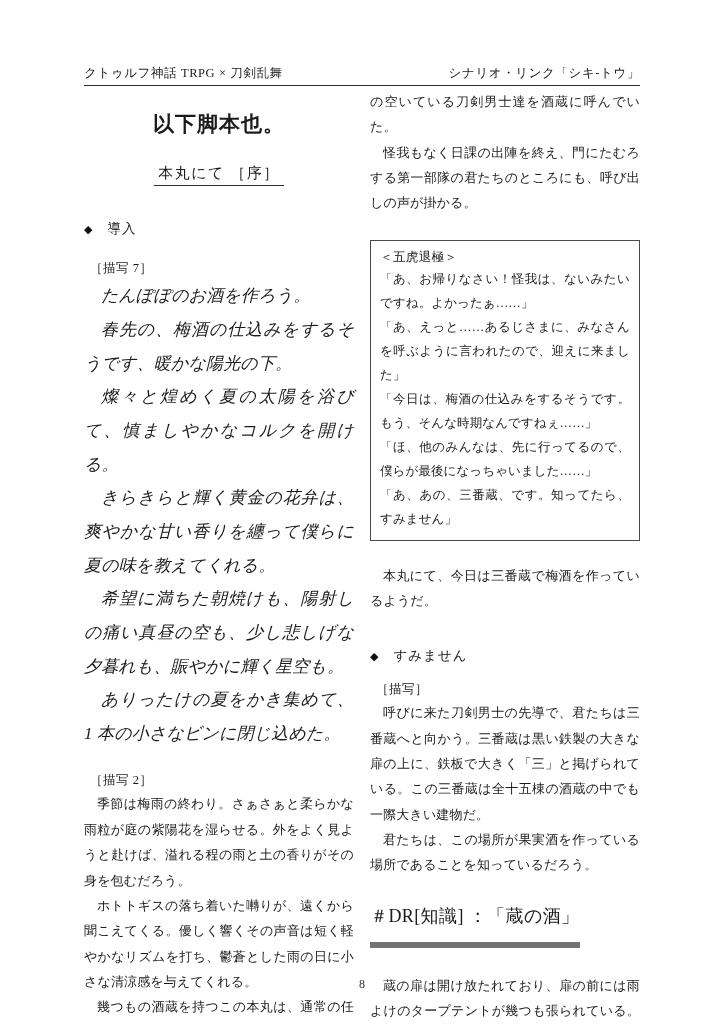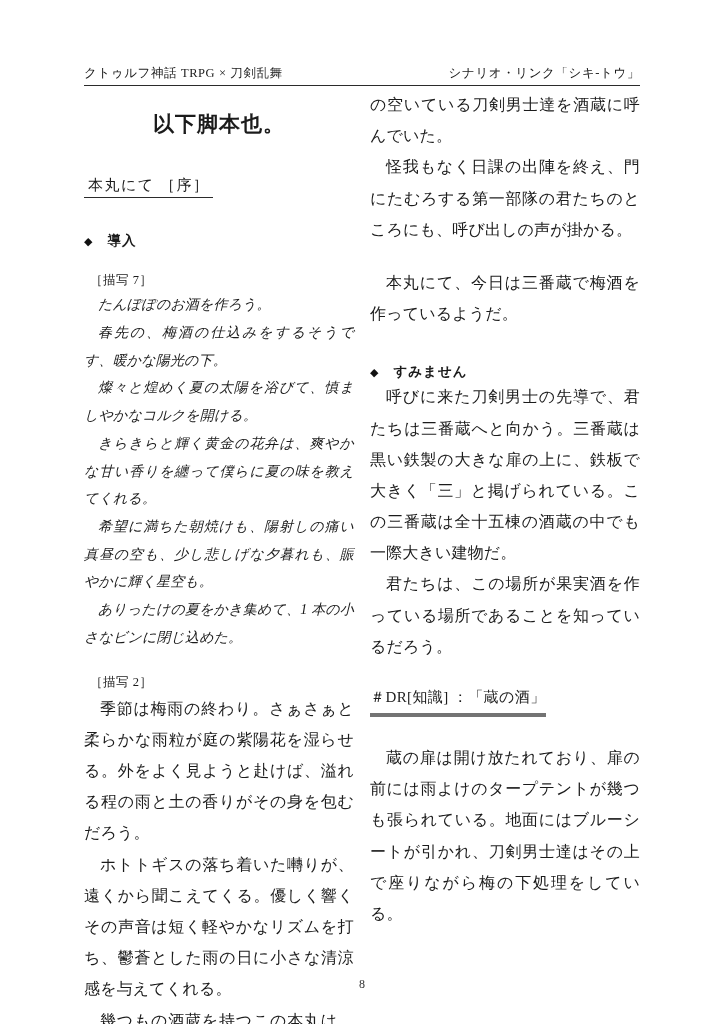--- a/index.html
+++ b/index.html
@@ -64,22 +64,22 @@
   .doc-title {
     text-align: center;
     font-size: 21px;
     font-weight: bold;
     letter-spacing: 1px;
     margin: 22px 0 15px 0;
     line-height: 1.3;
     font-family: Liberation Serif, serif;
   }
   .doc-subtitle-wrap {
-    text-align: left;
-    margin: 38px 0 0 0;
+    text-align: center;
+    margin: 26px 0 0 0;
   }
   .doc-subtitle {
     display: inline-block;
     font-size: 15px;
     letter-spacing: 1.5px;
     border-bottom: 1px solid #2b2b2b;
     padding: 0 4px 2px 4px;
   }
 
   .section-head {
@@ -88,45 +88,45 @@
     gap: 14px;
     margin: 34px 0 0 0;
     font-size: 13.5px;
     letter-spacing: 1px;
   }
   .section-head .diamond {
     font-size: 11px;
     line-height: 1;
     color: #111;
   }
-  .section-head .sec-label { font-weight: bold; }
+  .section-head .sec-label { font-weight: normal; }
 
   
   .beat-label {
     font-size: 12.5px;
     letter-spacing: 0.5px;
     margin: 22px 0 2px 6px;
   }
   .beat-label.tight { margin-top: 16px; }
 
   p.body {
-    font-size: 16px;
+    font-size: 13px;
     line-height: 1.95;
     margin: 0;
     text-indent: 1em;
     text-align: justify;
     letter-spacing: 0.15px;
     word-break: break-all;
   }
   p.body.noindent { text-indent: 0; }
   p.body.spaced { margin-top: 15px; }
 
   .italic-block p.body {
     font-style: italic;
-    font-size: 14px;
+    font-size: 17px;
     line-height: 1.98;
   }
   .italic-block .beat-label { font-style: normal; }
 
   
   .speech-box {
     border: 1px solid #4a4a4a;
     box-sizing: border-box;
     padding: 8px 9px 9px 9px;
     margin: 24px 0 0 0;
@@ -142,24 +142,24 @@
     margin: 0;
     text-indent: 0;
     text-align: justify;
     word-break: break-all;
     letter-spacing: 0.1px;
   }
 
   
   .roll-head {
     display: inline-block;
-    font-size: 15px;
+    font-size: 18px;
     letter-spacing: 0.4px;
-    border-bottom: 4px solid #737373;
-    padding-bottom: 6px;
+    border-bottom: 6px solid #737373;
+    padding-bottom: 14px;
     margin: 0 0 3px 0;
   }
   .roll-block { margin-top: 26px; }
 
   
   .page-number {
     position: absolute;
     left: 0;
     top: 962px;
     width: 724px;
@@ -211,29 +211,38 @@
         <p class="body">今日、主は梅酒の仕込みの手伝いとして、手</p>
       </div>
 
     </div>
 
     <div class="col col-right">
 
       <p class="body noindent">の空いている刀剣男士達を酒蔵に呼んでいた。</p>
       <p class="body">怪我もなく日課の出陣を終え、門にたむろする第一部隊の君たちのところにも、呼び出しの声が掛かる。</p>
 
+      <div class="speech-box">
+        <div class="spk-name">＜五虎退極＞</div>
+        <p class="line">「あ、お帰りなさい！怪我は、ないみたいですね。よかったぁ……」</p>
+        <p class="line">「あ、えっと……あるじさまに、みなさんを呼ぶように言われたので、迎えに来ました」</p>
+        <p class="line">「今日は、梅酒の仕込みをするそうです。もう、そんな時期なんですねぇ……」</p>
+        <p class="line">「ほ、他のみんなは、先に行ってるので、僕らが最後になっちゃいました……」</p>
+        <p class="line">「あ、あの、三番蔵、です。知ってたら、すみません」</p>
+      </div>
 
       <p class="body spaced" style="margin-top:22px;">本丸にて、今日は三番蔵で梅酒を作っているようだ。</p>
 
       <div class="section-head">
         <span class="diamond">◆</span>
         <span class="sec-label">すみません</span>
       </div>
 
       <div>
+        <div class="beat-label tight">［描写］</div>
         <p class="body">呼びに来た刀剣男士の先導で、君たちは三番蔵へと向かう。三番蔵は黒い鉄製の大きな扉の上に、鉄板で大きく「三」と掲げられている。この三番蔵は全十五棟の酒蔵の中でも一際大きい建物だ。</p>
         <p class="body">君たちは、この場所が果実酒を作っている場所であることを知っているだろう。</p>
       </div>
 
       <div class="roll-block">
         <div><span class="roll-head">＃DR[知識] ：「蔵の酒」</span></div>
       </div>
 
       <p class="body" style="margin-top:22px;">蔵の扉は開け放たれており、扉の前には雨よけのタープテントが幾つも張られている。地面にはブルーシートが引かれ、刀剣男士達はその上で座りながら梅の下処理をしている。</p>
 

